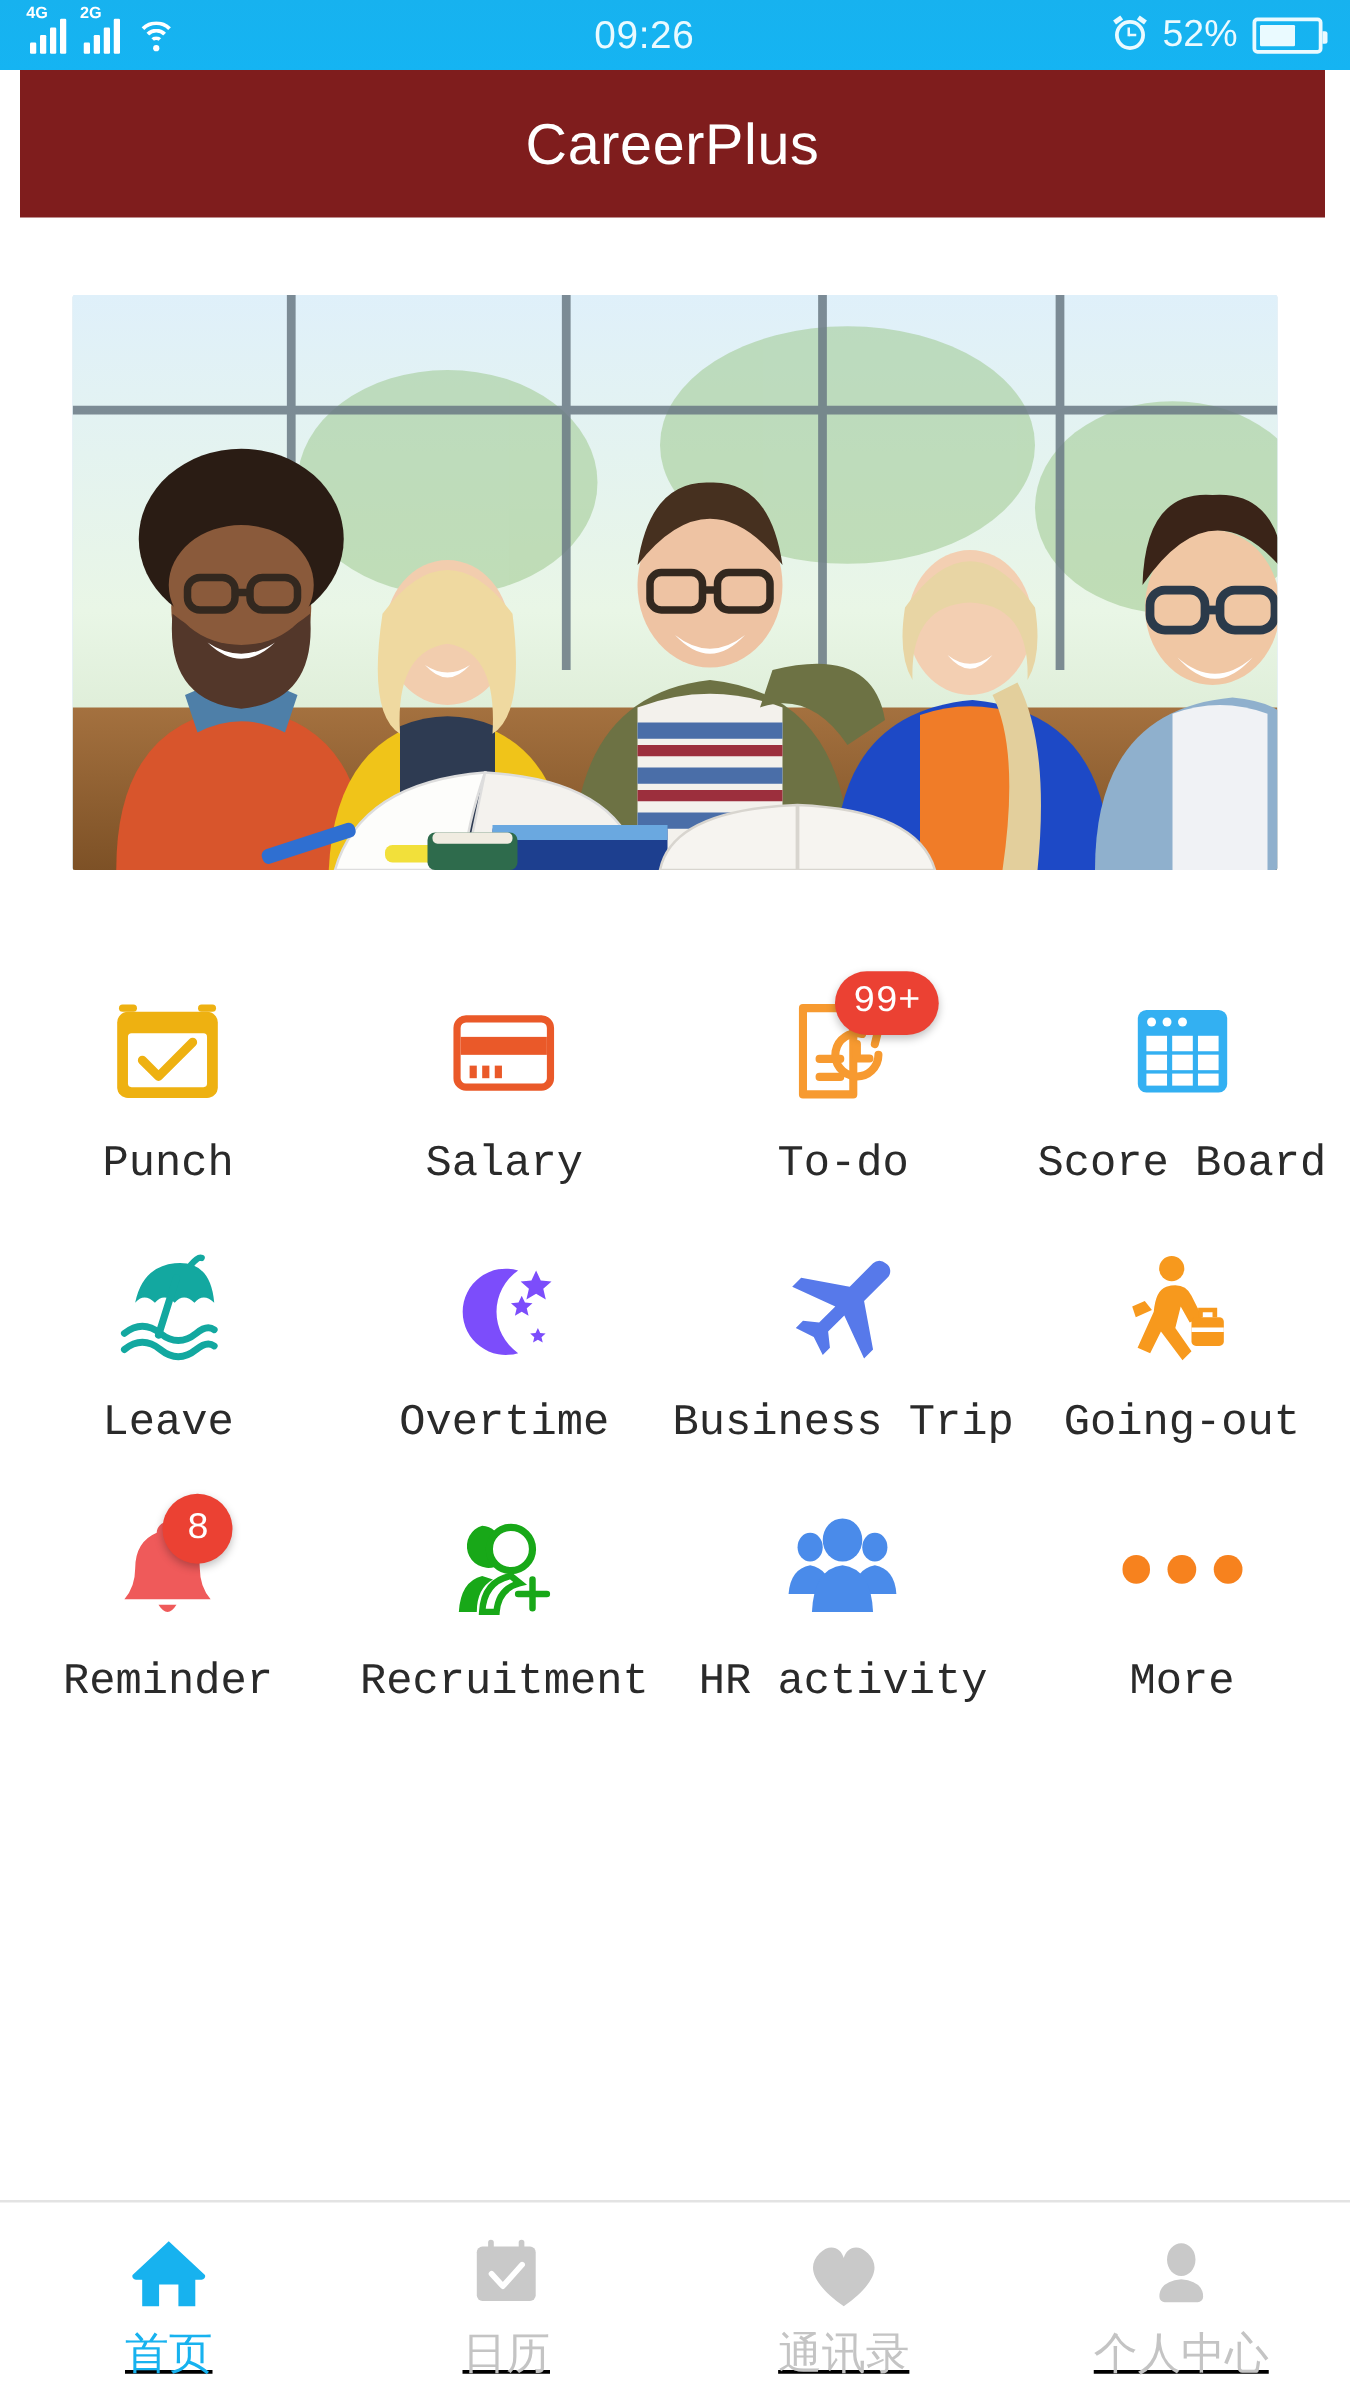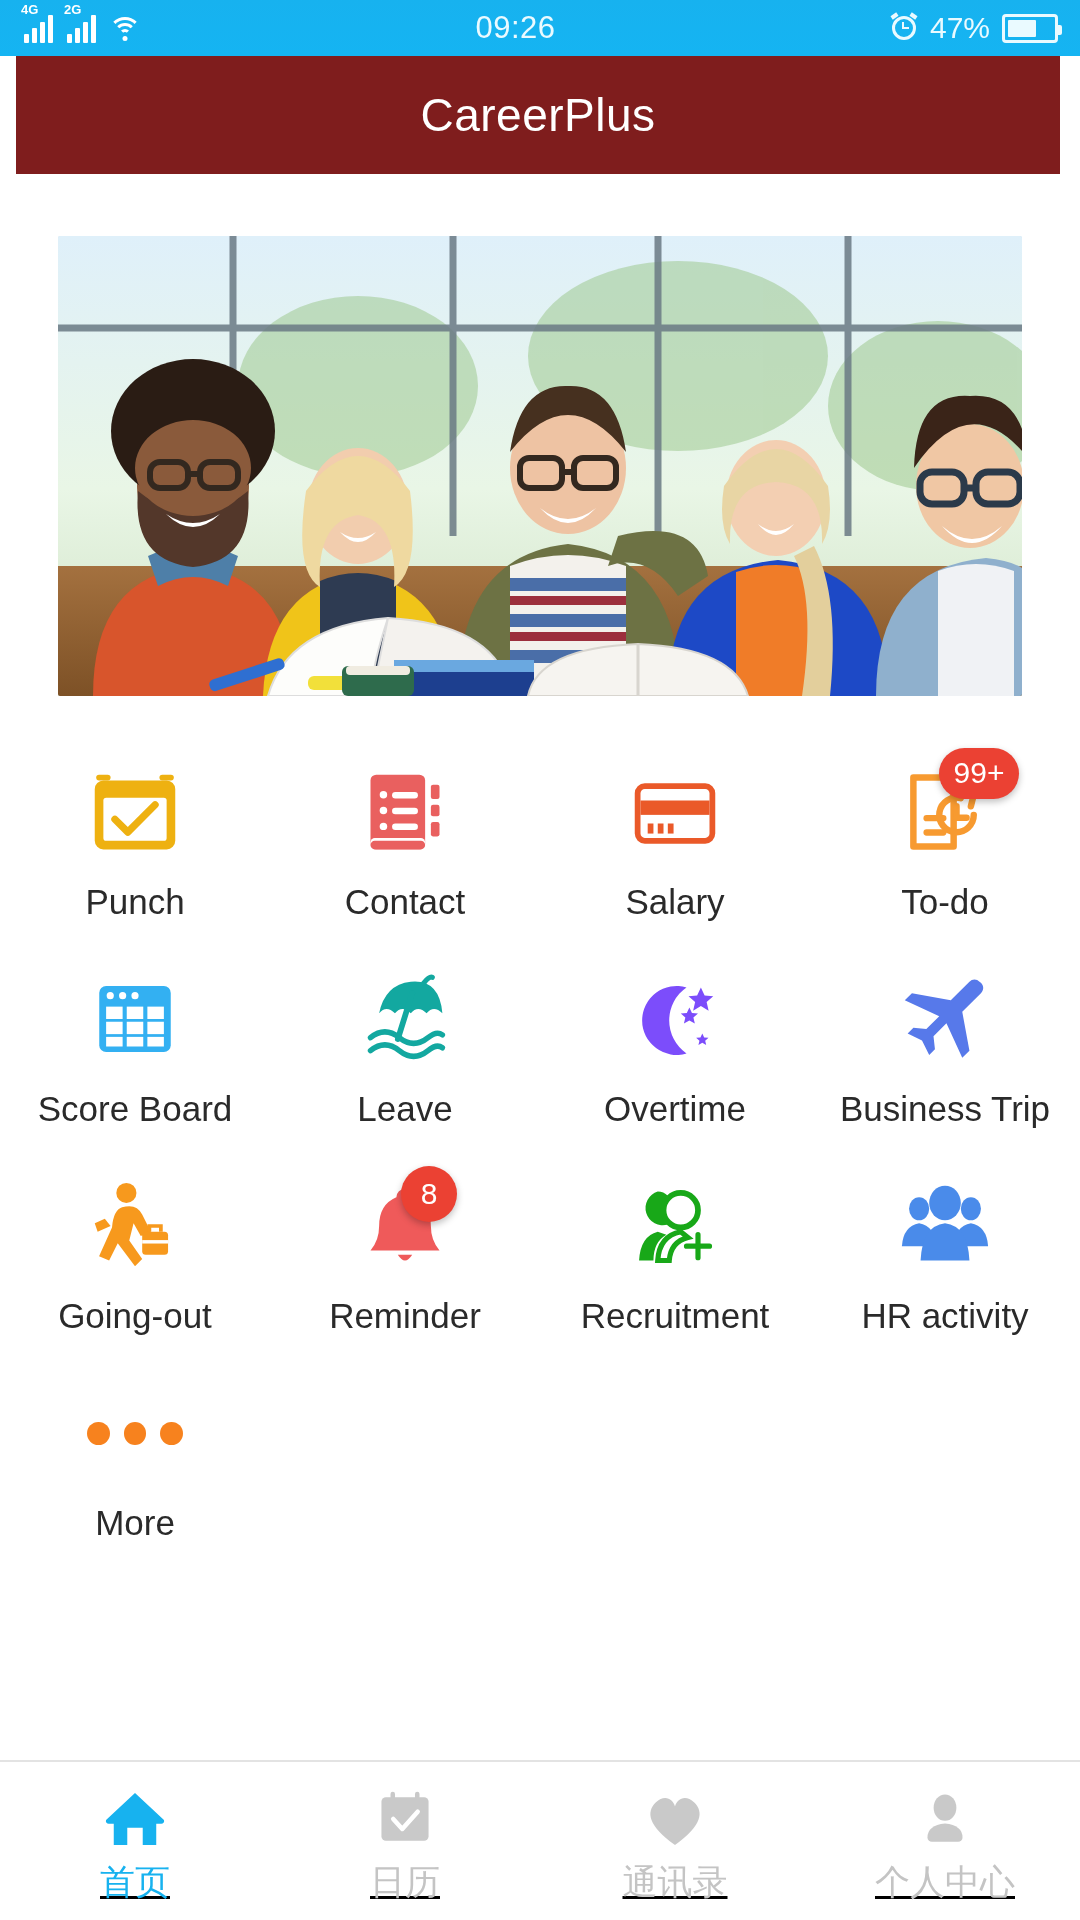--- a/index.html
+++ b/index.html
@@ -69,22 +69,23 @@
   .hero svg{display:block;width:100%;height:100%;}
 
   
   .grid{
     padding:48px 0 0 0;
     display:grid;grid-template-columns:repeat(4,1fr);
     row-gap:0;
   }
   .cell{
     height:207px;
-    display:flex;flex-direction:column;align-items:center;justify-content:flex-start;
+    display:flex;flex-direction:column;align-items:center;justify-content:flex-end;
     padding-top:20px;
+    font-family:Liberation Mono, monospace;
   }
   .icon-box{width:96px;height:96px;position:relative;display:flex;align-items:center;justify-content:center;}
   .icon-box svg{display:block;}
   .cell-label{margin-top:22px;font-size:35px;color:#2a2a2a;white-space:nowrap;}
 
   .badge{
     position:absolute;color:#fff;background:#eb4133;border-radius:40px;
     font-size:30px;line-height:1;display:flex;align-items:center;justify-content:center;
     box-shadow:0 3px 7px rgba(0,0,0,.25);
   }
@@ -135,21 +136,21 @@
     <span class="sb-time">09:26</span>
   </div>
   <div class="sb-right">
     <div class="alarm">
       <span class="ear earL"></span>
         <span class="ear earR"></span>
       <span class="ring"></span>
         <span class="hand"></span>
         <span class="hand2"></span>
     </div>
-    <span class="sb-batt-text">47%</span>
+    <span class="sb-batt-text">52%</span>
     <div class="battery">
       <div class="fill" id="batt-fill" style="width:63%"></div>
     </div>
   </div>
 </div>
 
 <div class="app-header">
   <span class="app-title">CareerPlus</span>
 </div>
 
@@ -272,43 +273,20 @@
         <rect x="5" y="6" width="10" height="4" rx="2" fill="#eeb111"></rect>
         <rect x="49" y="6" width="10" height="4" rx="2" fill="#eeb111"></rect>
         <rect x="4" y="10" width="56" height="48" rx="6" fill="#eeb111"></rect>
         <rect x="10" y="22" width="44" height="30" rx="2" fill="#ffffff"></rect>
         <path d="M18 37 l9 9 l19 -19" fill="none" stroke="#eeb111" stroke-width="5" stroke-linecap="round" stroke-linejoin="round"></path>
       </svg>
     </div>
     <span class="cell-label">Punch</span>
   </div>
 
-  <div class="cell">
-    <div class="icon-box">
-      <svg width="92" height="92" viewBox="0 0 64 64">
-        <rect x="8" y="6" width="38" height="52" rx="4" fill="#e9605f"></rect>
-        <rect x="8" y="50" width="38" height="8" rx="3" fill="#ffffff"></rect>
-        <rect x="8" y="52" width="38" height="6" rx="3" fill="#e9605f"></rect>
-        <g fill="#ffffff">
-          <circle cx="17" cy="20" r="2.6"></circle>
-            <rect x="23" y="18" width="18" height="4.6" rx="2.3"></rect>
-          <circle cx="17" cy="31" r="2.6"></circle>
-            <rect x="23" y="29" width="18" height="4.6" rx="2.3"></rect>
-          <circle cx="17" cy="42" r="2.6"></circle>
-            <rect x="23" y="40" width="18" height="4.6" rx="2.3"></rect>
-        </g>
-        <g fill="#e9605f">
-          <rect x="50" y="13" width="6" height="10" rx="1.5"></rect>
-          <rect x="50" y="27" width="6" height="8" rx="1.5"></rect>
-          <rect x="50" y="39" width="6" height="10" rx="1.5"></rect>
-        </g>
-      </svg>
-    </div>
-    <span class="cell-label">Contact</span>
-  </div>
 
   <div class="cell">
     <div class="icon-box">
       <svg width="92" height="92" viewBox="0 0 64 64">
         <rect x="6" y="14" width="52" height="38" rx="5" fill="none" stroke="#ea5929" stroke-width="4"></rect>
         <rect x="8" y="24" width="48" height="10" fill="#ea5929"></rect>
         <g fill="#ea5929">
           <rect x="13" y="40" width="4" height="7"></rect>
             <rect x="20" y="40" width="4" height="7"></rect>
           <rect x="27" y="40" width="4" height="7"></rect>

